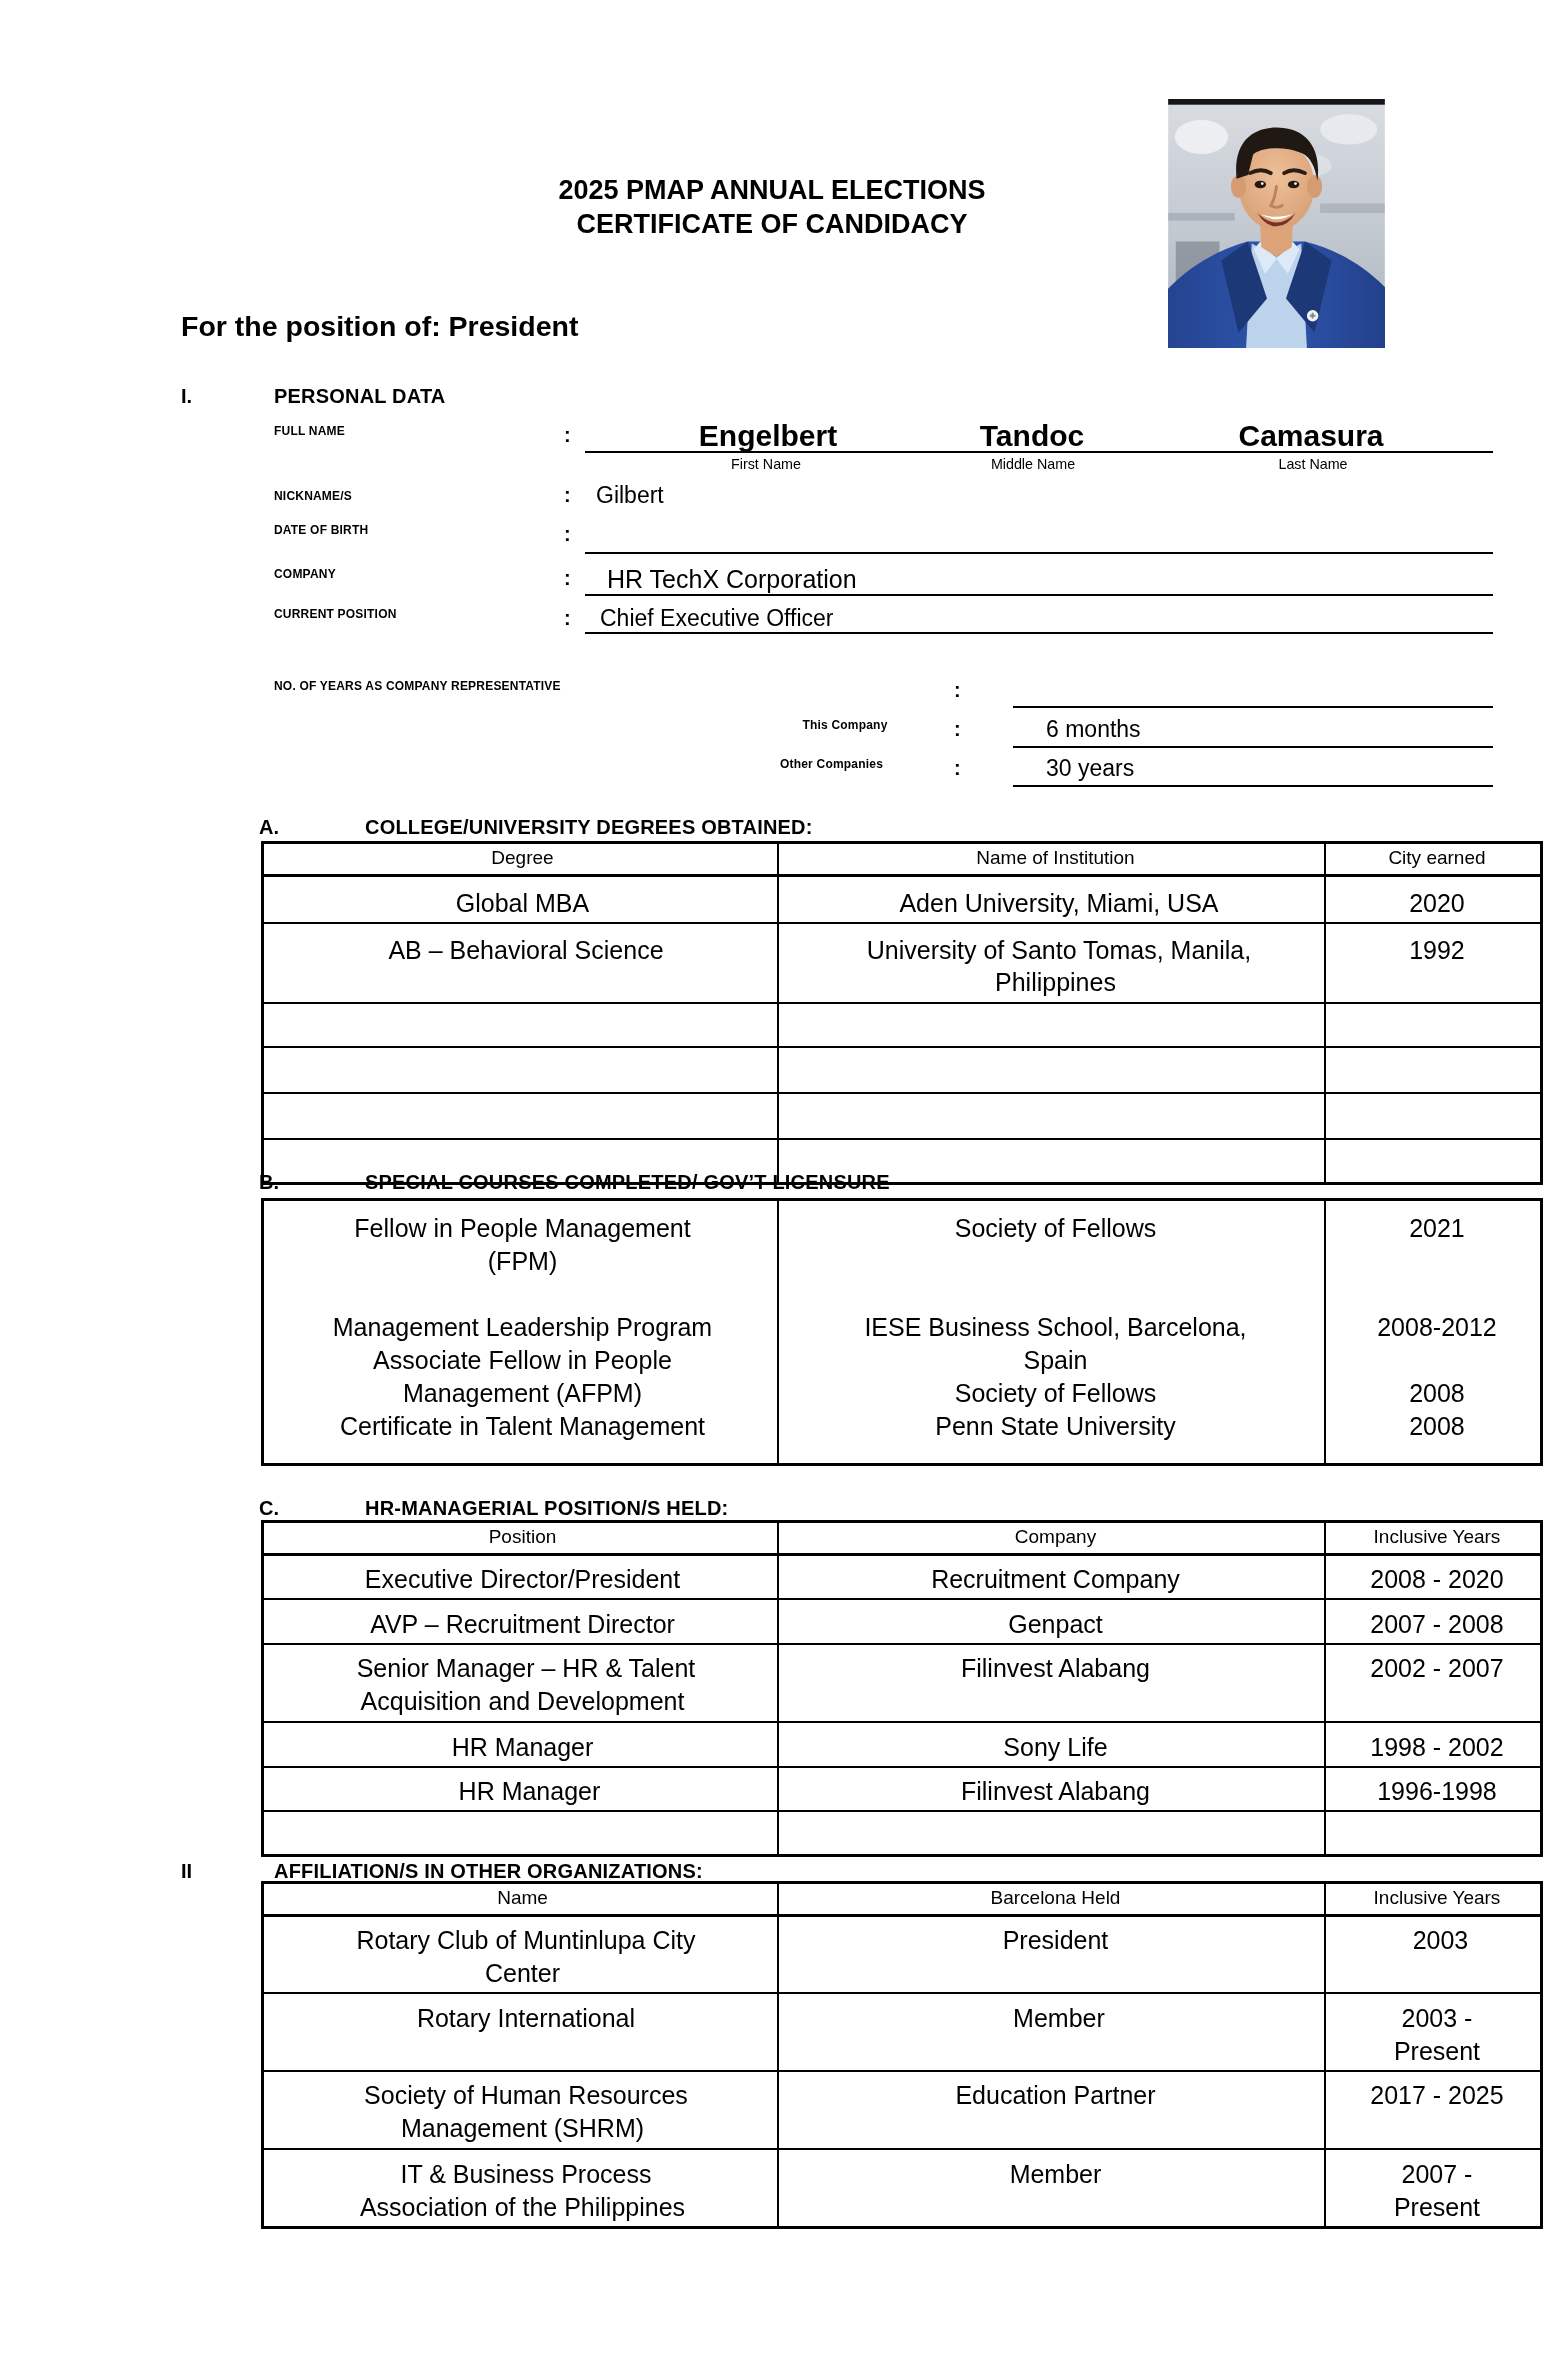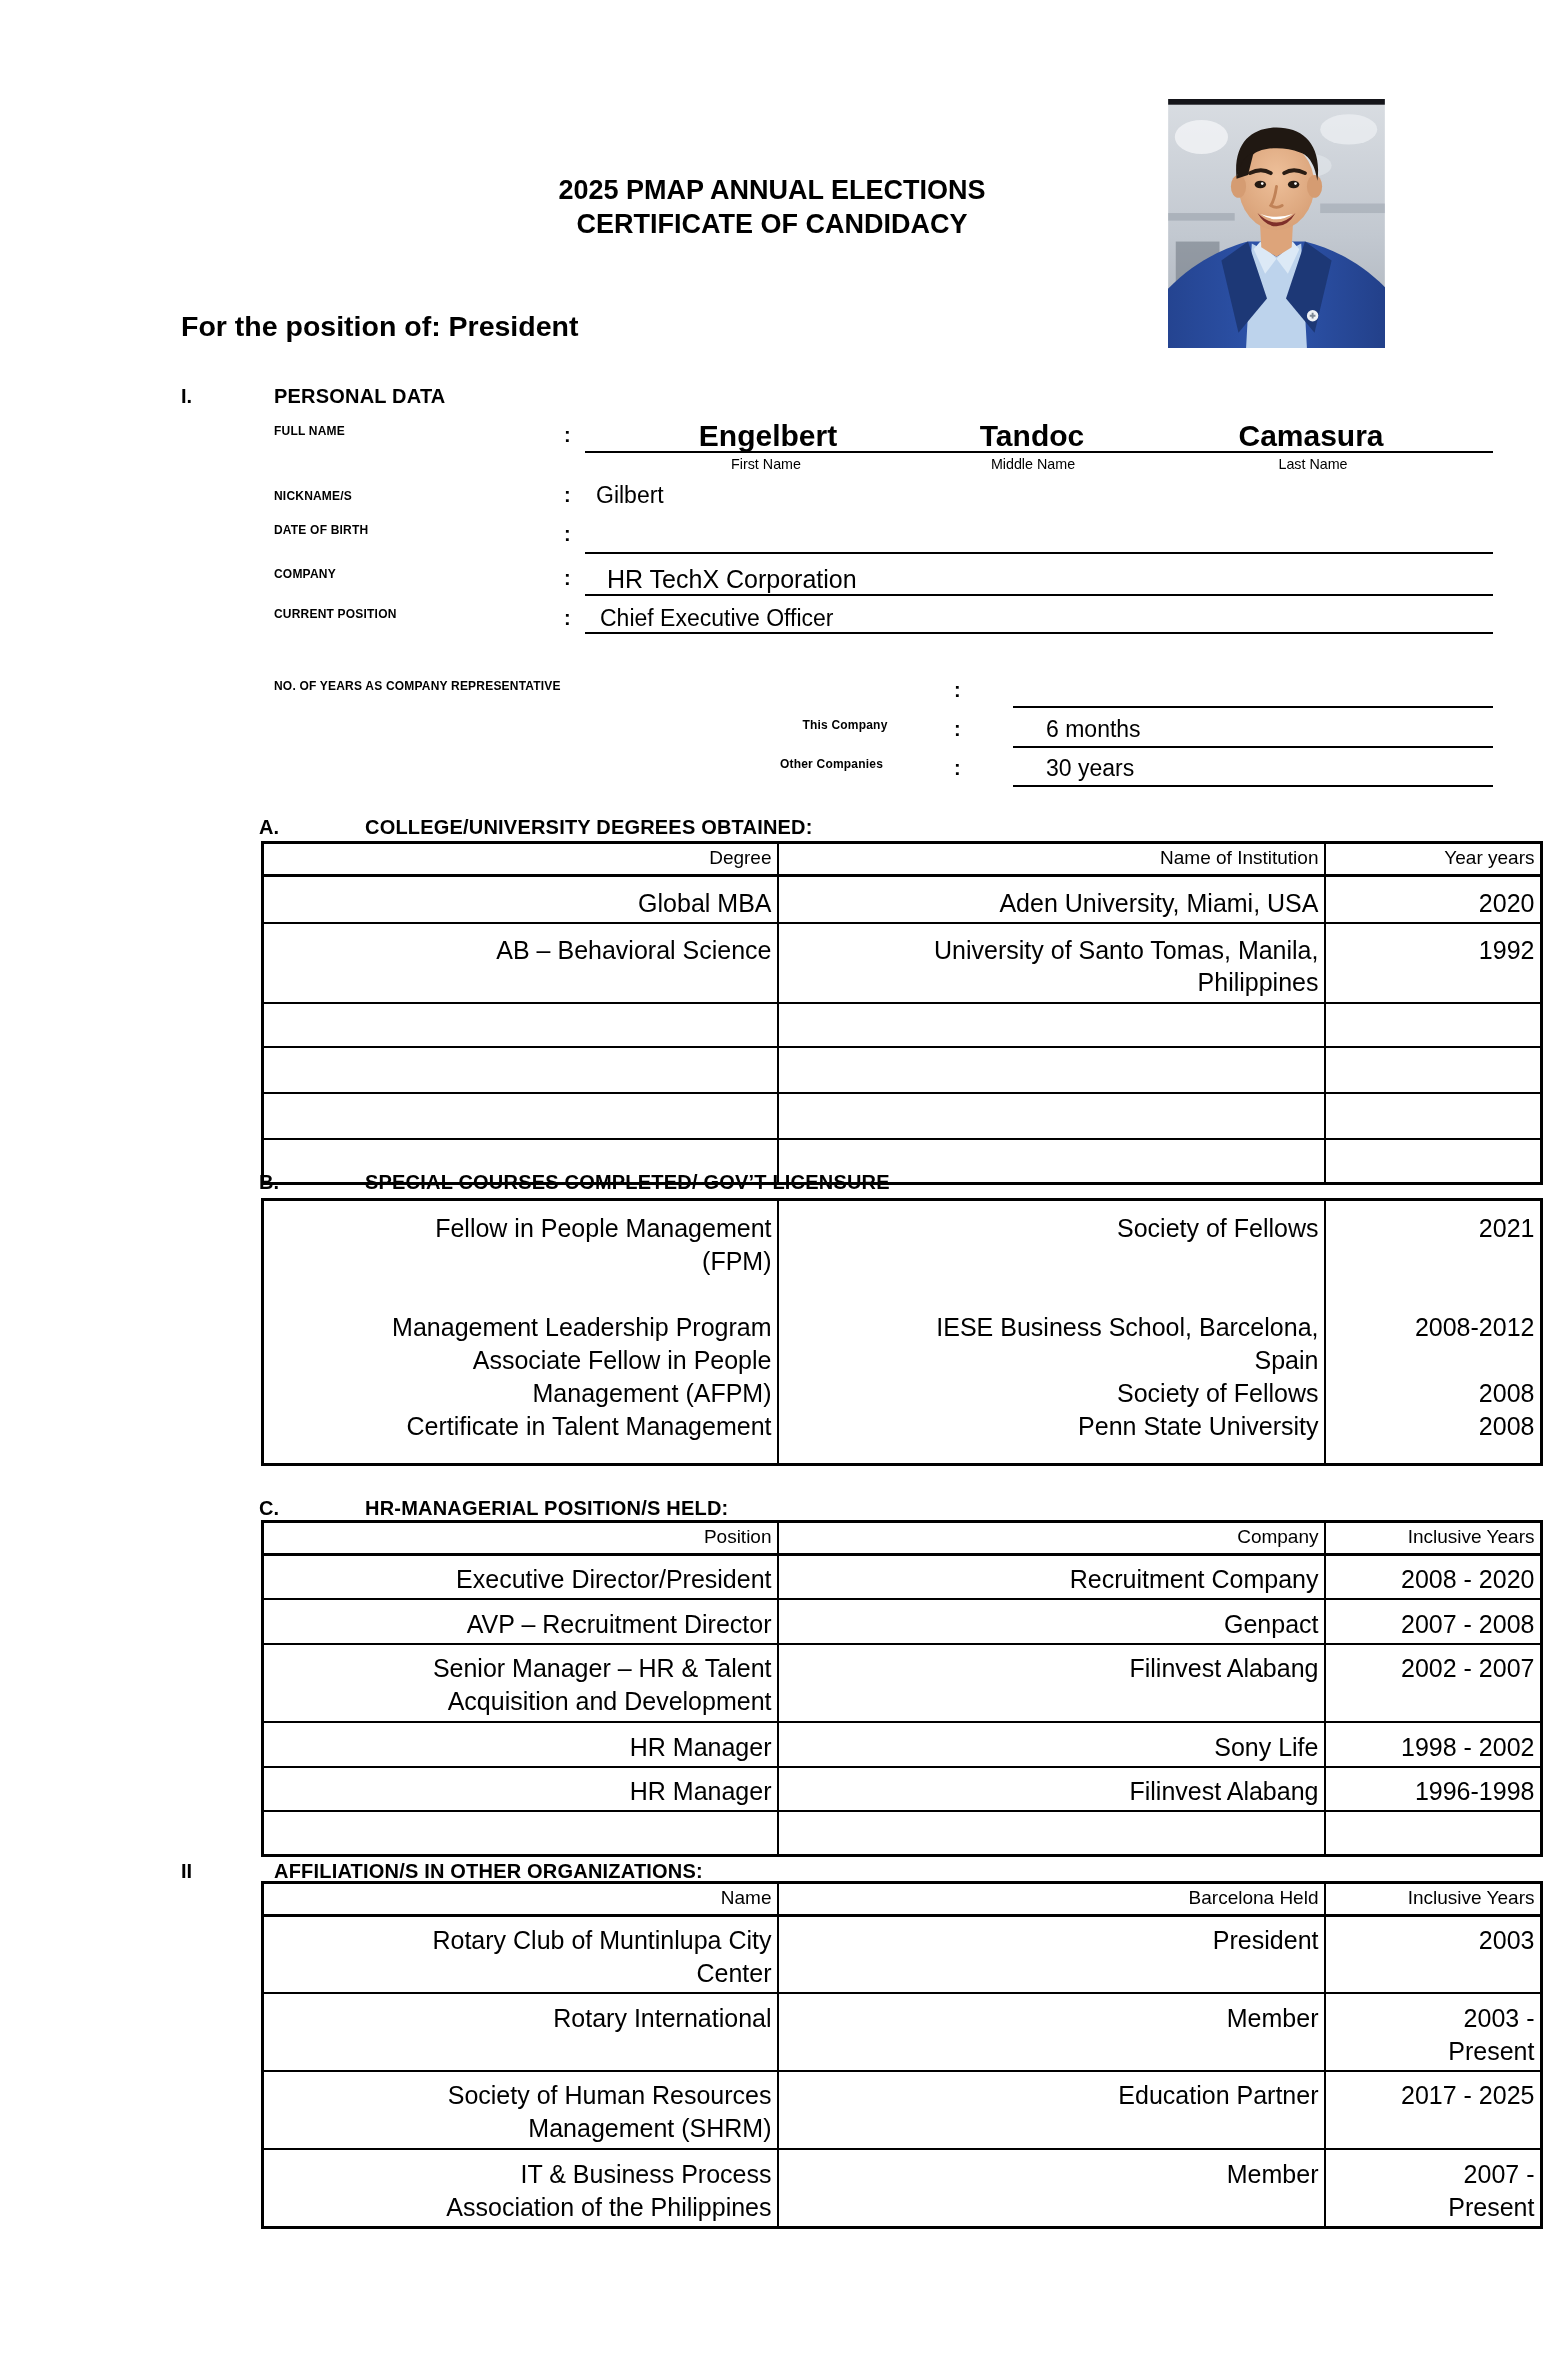--- a/index.html
+++ b/index.html
@@ -19,21 +19,21 @@
   .sec-title{font-size:20px;font-weight:700;letter-spacing:0.2px}
   .fieldline{border-bottom:2.9px solid #000}
   .namefield{font-size:30px;font-weight:700;white-space:nowrap}
   .sublbl{font-size:14.3px}
 
   .title{font-size:27px;font-weight:700;line-height:34px;text-align:center;white-space:nowrap}
   .position-line{font-size:28.5px;font-weight:700;white-space:nowrap}
 
   table.tbl{border-collapse:collapse;table-layout:fixed;width:1219px;border:3.8px solid #000;background:#fff}
   .tbl th,.tbl td{
-    border:2.9px solid #000;vertical-align:top;text-align:right;
+    border:2.9px solid #000;vertical-align:top;text-align:center;
     white-space:pre-wrap;overflow:hidden;font-weight:400;
     padding:2.9px 5.7px 1.9px 9.5px;
   }
   .tbl thead tr{border-bottom:3.8px solid #000}
   .tbl th{font-size:19px;height:25px;font-weight:400}
   .tbl td{font-size:25px;line-height:33px}
   .tbl th:nth-child(1),.tbl td:nth-child(1){width:498px}
   .tbl th:nth-child(2),.tbl td:nth-child(2){width:526px;padding-left:13.3px}
   .tbl th:nth-child(3),.tbl td:nth-child(3){width:195px;padding-left:13.3px}
 
@@ -182,21 +182,21 @@
 <div class="abs fieldline" style="left:1013px;top:756px;width:480px;height:28.5px"></div>
 <div class="abs val24" style="left:1046px;top:755px">30 years</div>
 
 <div class="abs sec-no" style="left:259px;top:816px">A.</div>
 <div class="abs sec-title" style="left:365px;top:816px">COLLEGE/UNIVERSITY DEGREES OBTAINED:</div>
 <table id="tableA" class="abs tbl" style="left:261px;top:841px">
     <thead>
       <tr>
         <th>Degree</th>
         <th>Name of Institution</th>
-        <th>Year years</th>
+        <th>City earned</th>
       </tr>
     </thead>
     <tbody>
       <tr>
         <td>Global MBA</td>
         <td> Aden University, Miami, USA</td>
         <td>2020</td>
       </tr>
       <tr>
         <td> AB – Behavioral Science</td>

